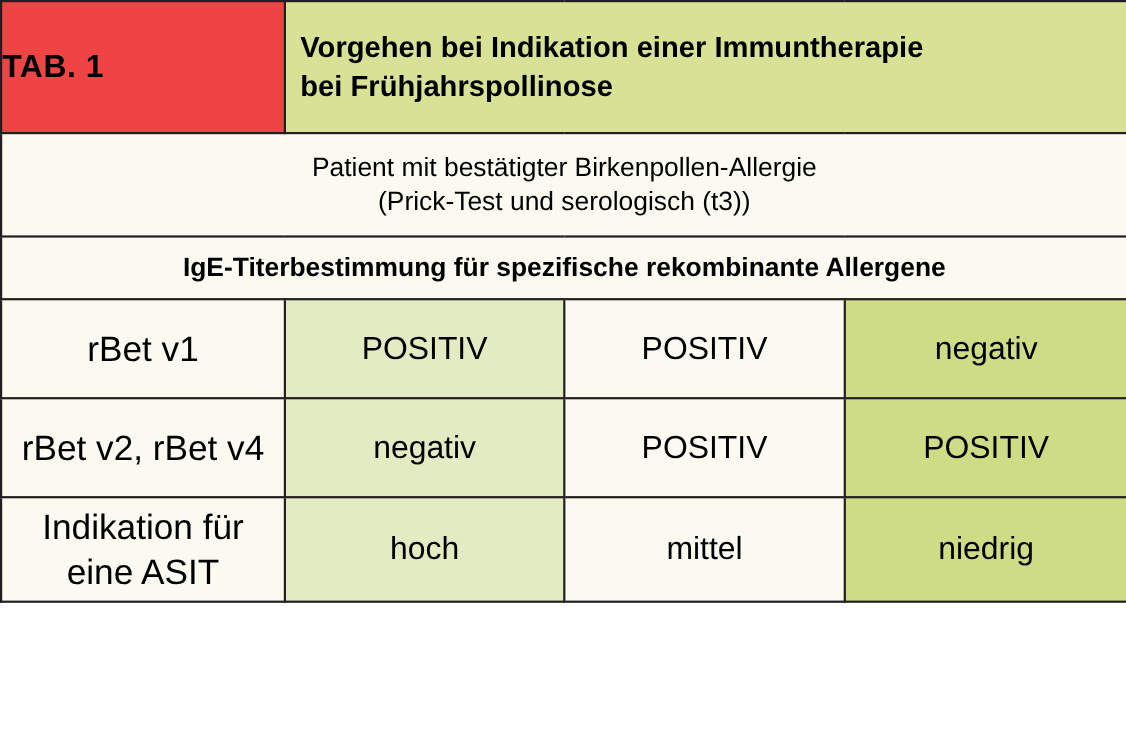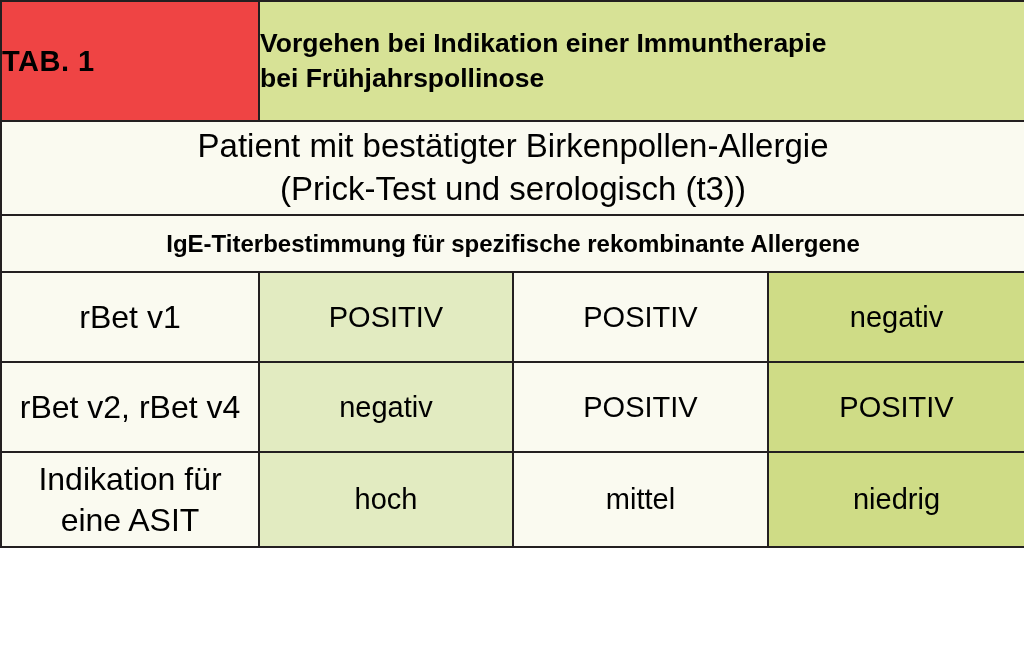--- a/index.html
+++ b/index.html
@@ -54,26 +54,26 @@
     height: 118px;
   }
   .hdr-title {
     background: #D7E296;
     font-weight: bold;
     font-size: 26.5px;
     line-height: 1.33;
     padding: 0 14px 0 22px;
     vertical-align: middle;
   }
-  .hdr-title .ln { display: block; }
+  .hdr-title .ln { display: block; margin-left: 13px; }
 
   
   .patient-cell {
     text-align: center;
-    font-size: 33px;
+    font-size: 24px;
     line-height: 1.3;
     padding: 10px 6px 12px 6px;
     height: 92px;
   }
   .patient-cell .ln { display: block; }
 
   .ige-cell {
     text-align: center;
     font-size: 24px;
     font-weight: bold;

